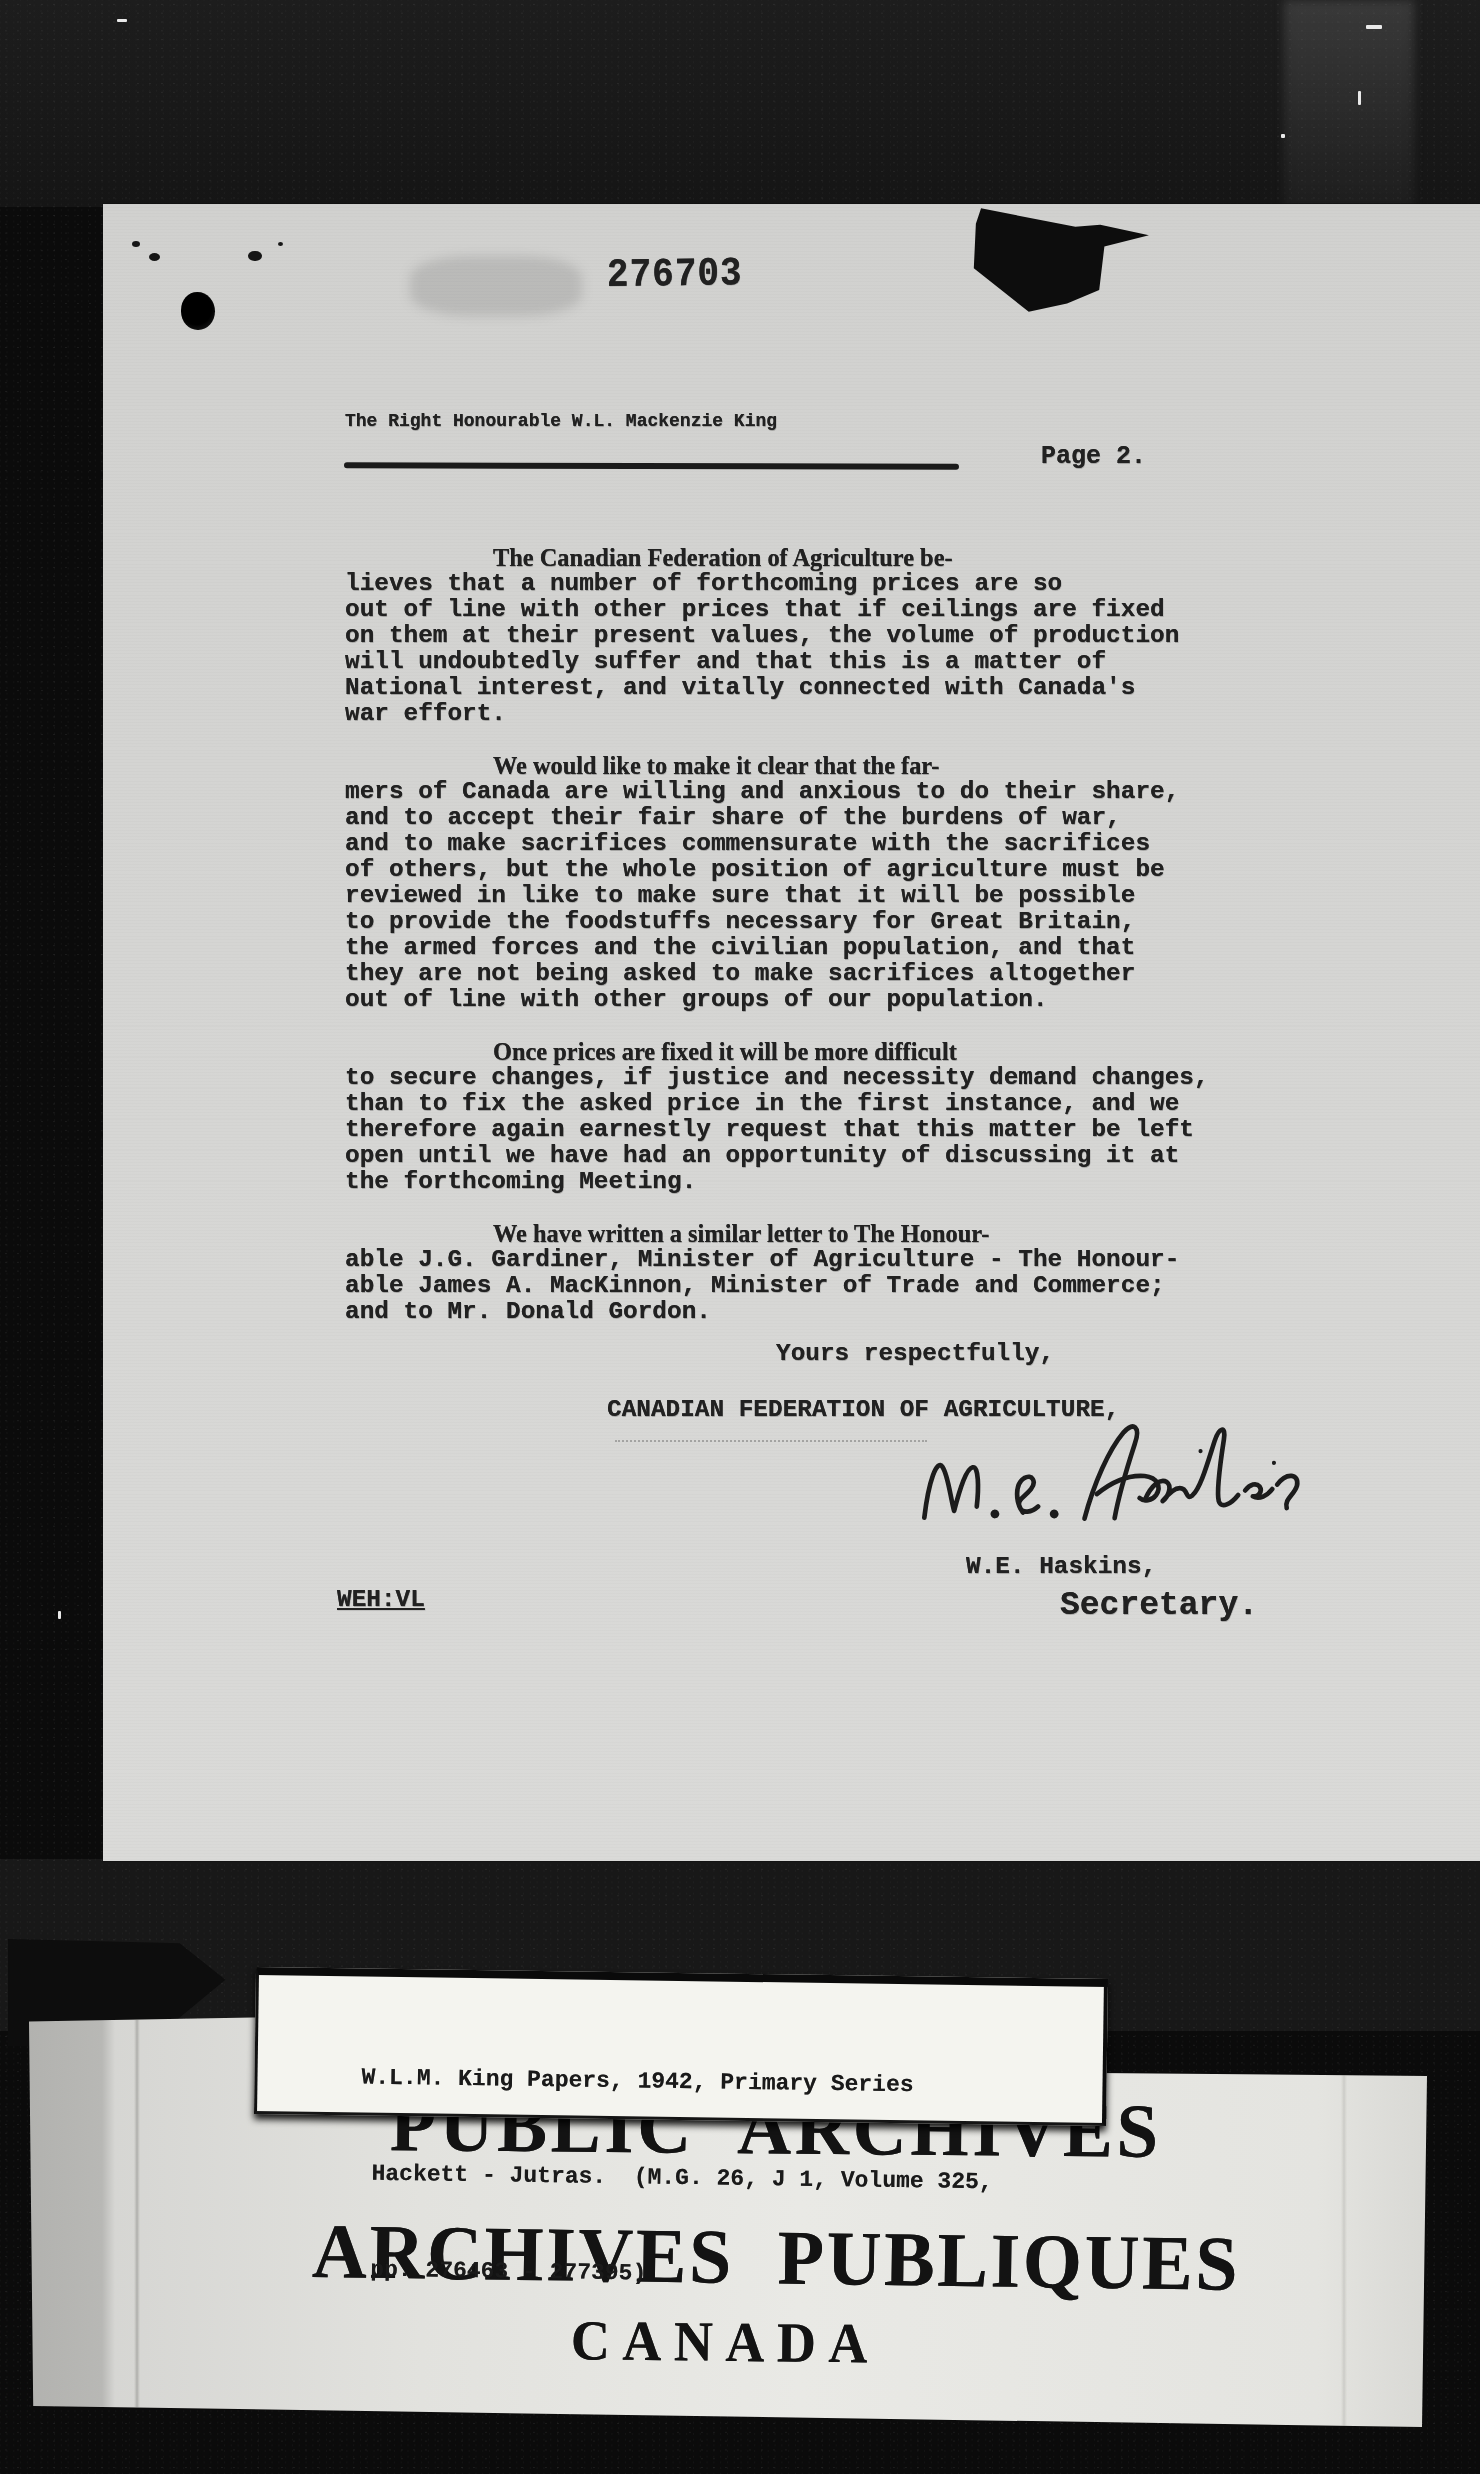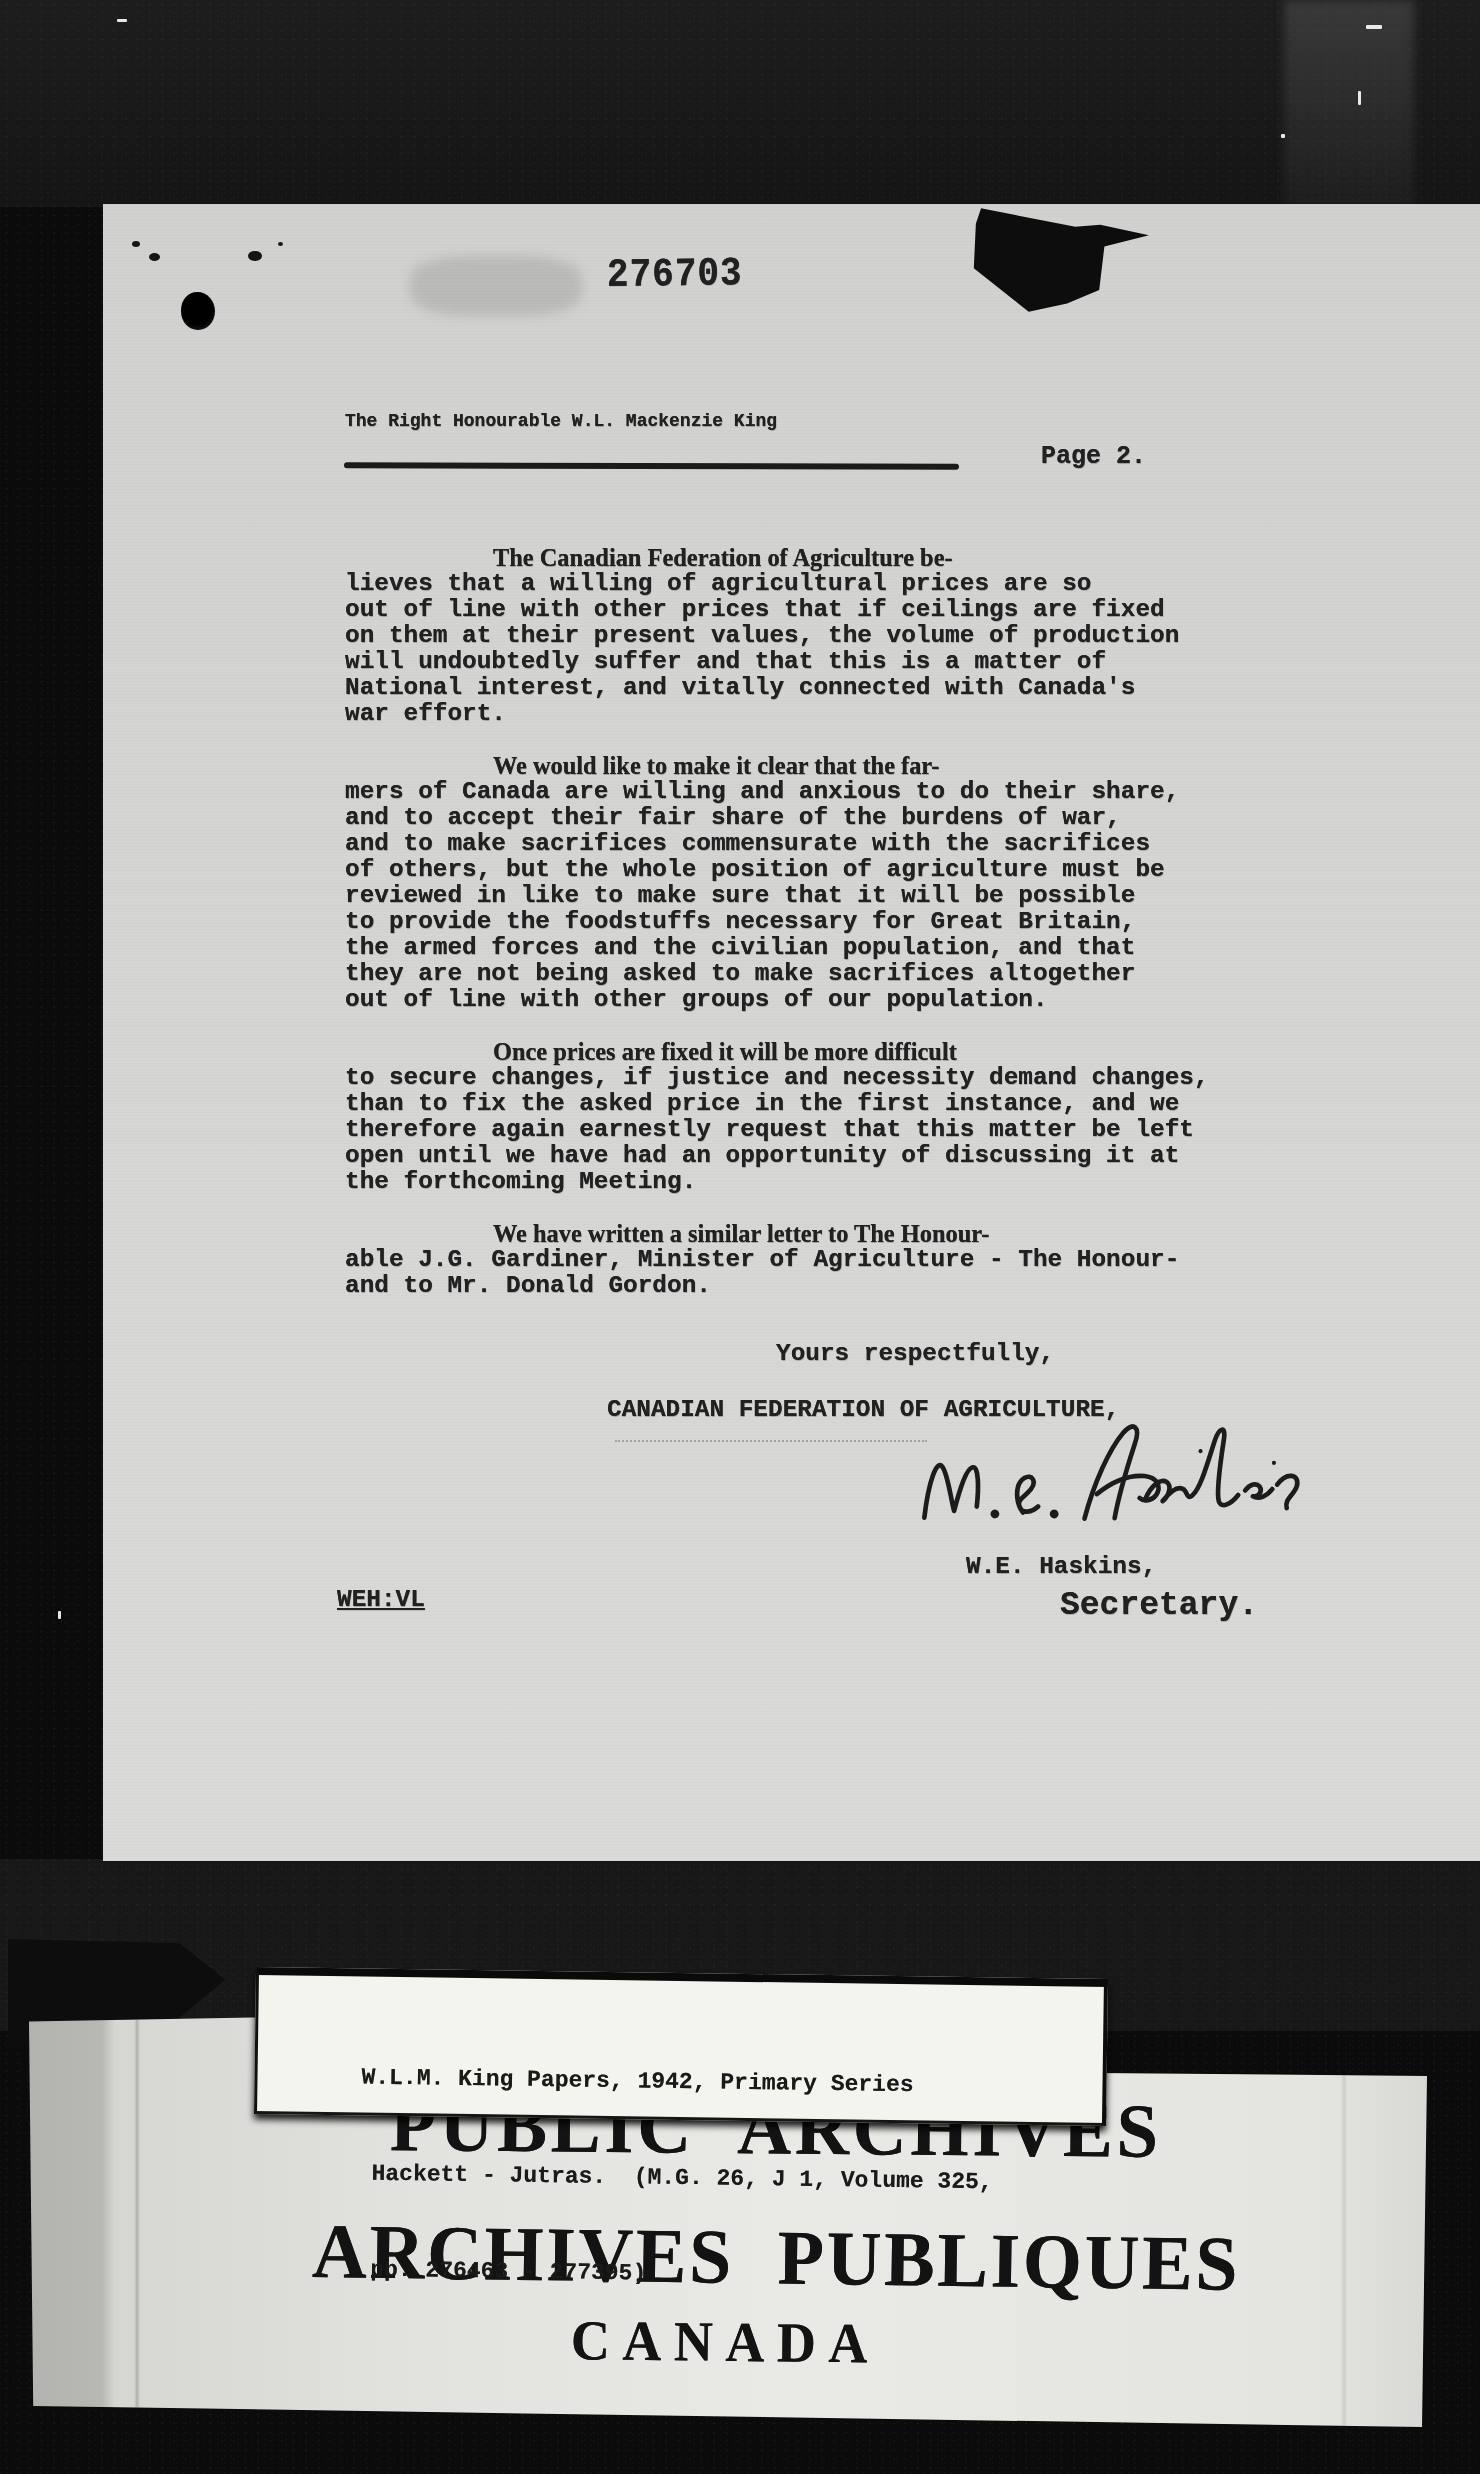--- a/index.html
+++ b/index.html
@@ -118,21 +118,21 @@
 
   <div class="type stamp-number">276703</div>
 
   <div class="type recipient">The Right Honourable W.L. Mackenzie King</div>
   <div class="rule"></div>
   <div class="type page-label">Page 2.</div>
 
   <div class="letter-body">
       <div class="para">
         <div class="tline first">The Canadian Federation of Agriculture be-</div>
-        <div class="tline">lieves that a willing of agricultural prices are so</div>
+        <div class="tline">lieves that a number of forthcoming prices are so</div>
         <div class="tline">out of line with other prices that if ceilings are fixed</div>
         <div class="tline">on them at their present values, the volume of production</div>
         <div class="tline">will undoubtedly suffer and that this is a matter of</div>
         <div class="tline">National interest, and vitally connected with Canada's</div>
         <div class="tline">war effort.</div>
       </div>
       <div class="para">
         <div class="tline first">We would like to make it clear that the far-</div>
         <div class="tline">mers of Canada are willing and anxious to do their share,</div>
         <div class="tline">and to accept their fair share of the burdens of war,</div>
@@ -148,20 +148,21 @@
         <div class="tline first">Once prices are fixed it will be more difficult</div>
         <div class="tline">to secure changes, if justice and necessity demand changes,</div>
         <div class="tline">than to fix the asked price in the first instance, and we</div>
         <div class="tline">therefore again earnestly request that this matter be left</div>
         <div class="tline">open until we have had an opportunity of discussing it at</div>
         <div class="tline">the forthcoming Meeting.</div>
       </div>
       <div class="para">
         <div class="tline first">We have written a similar letter to The Honour-</div>
         <div class="tline">able J.G. Gardiner, Minister of Agriculture - The Honour-</div>
+        <div class="tline">able James A. MacKinnon, Minister of Trade and Commerce;</div>
         <div class="tline">and to Mr. Donald Gordon.</div>
       </div>
     </div>
 
   <div class="type closing">Yours respectfully,</div>
   <div class="type org-line">CANADIAN FEDERATION OF AGRICULTURE,</div>
   <div class="org-dots"></div>
 
   <div class="signature-box">
     <svg width="416" height="135" viewBox="0 0 800 260">

